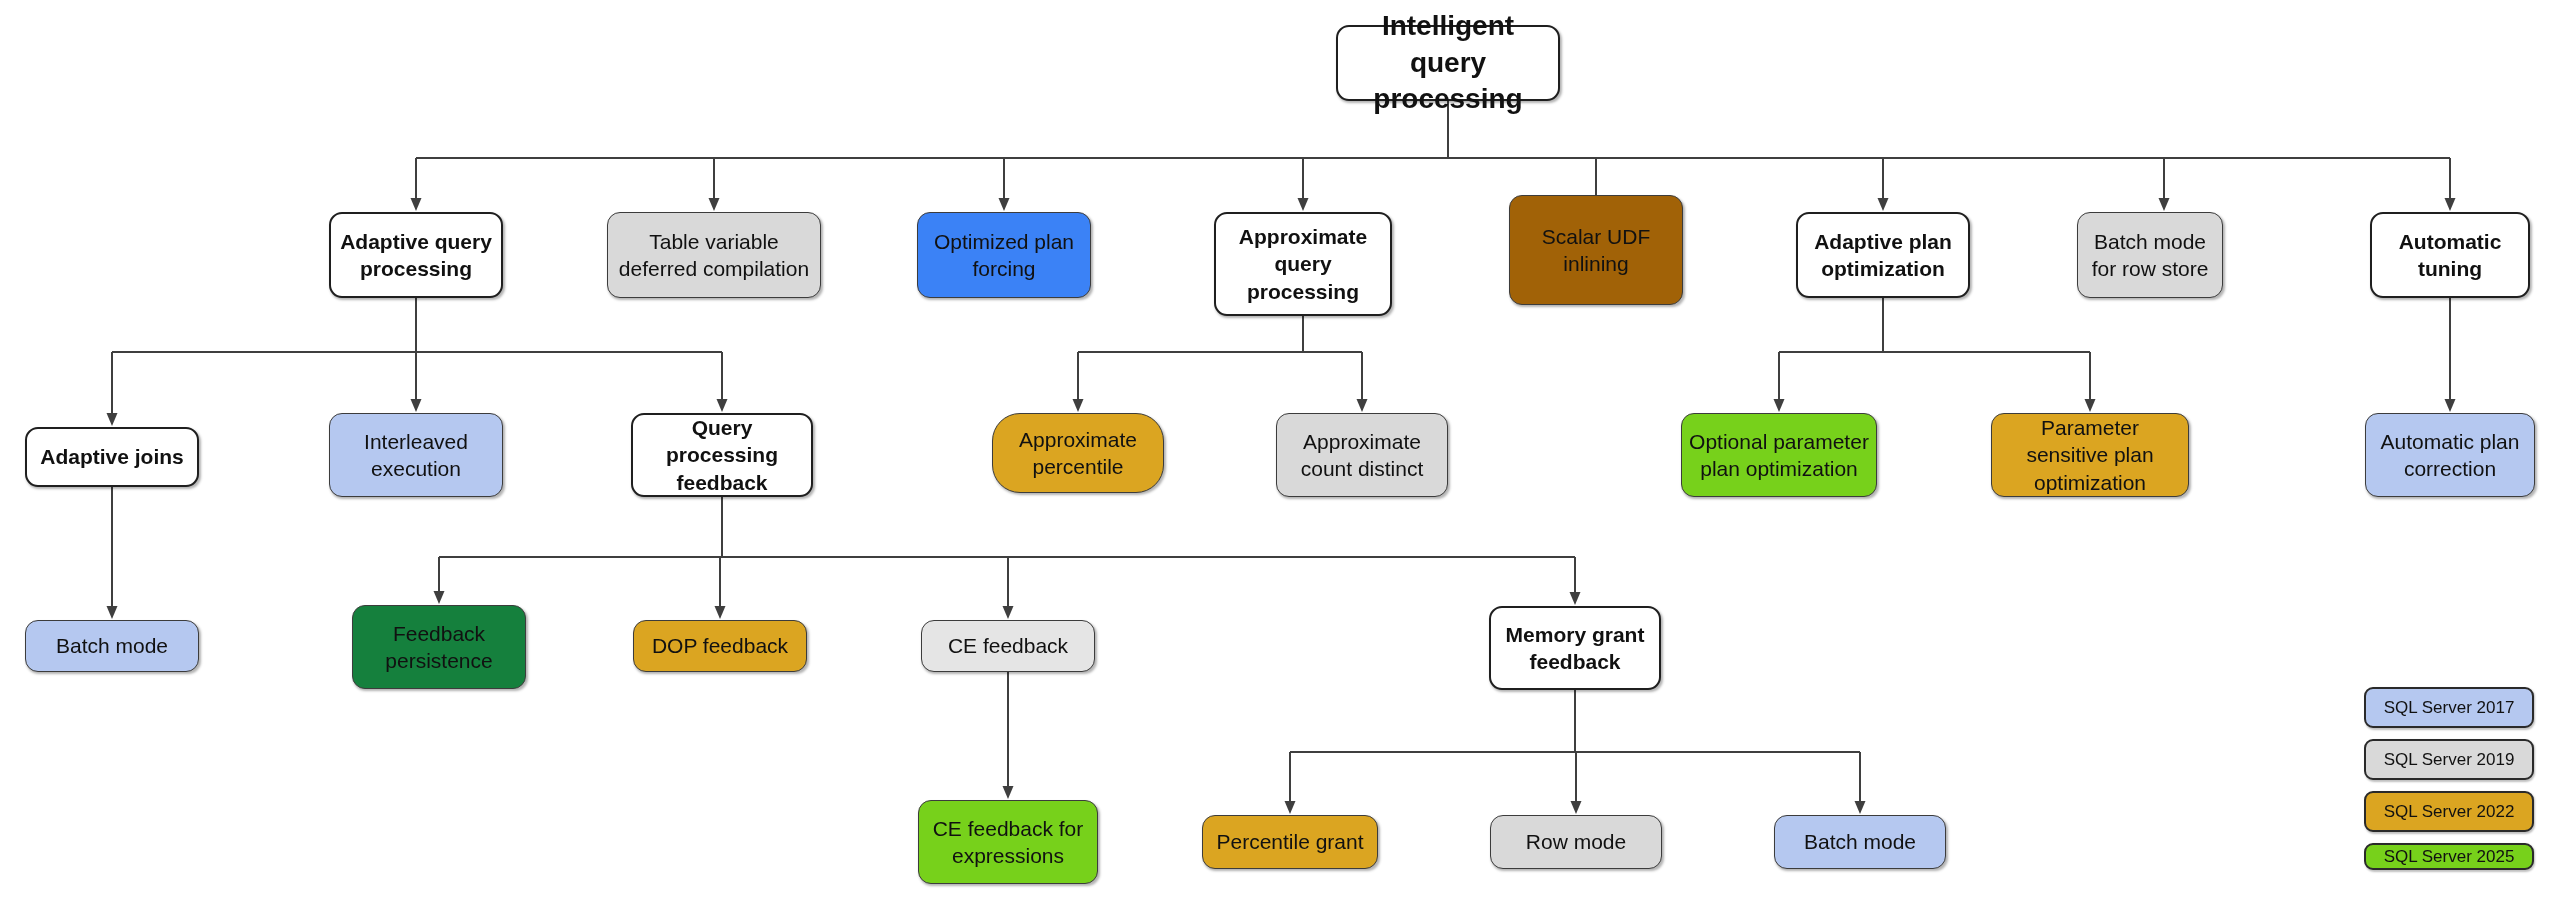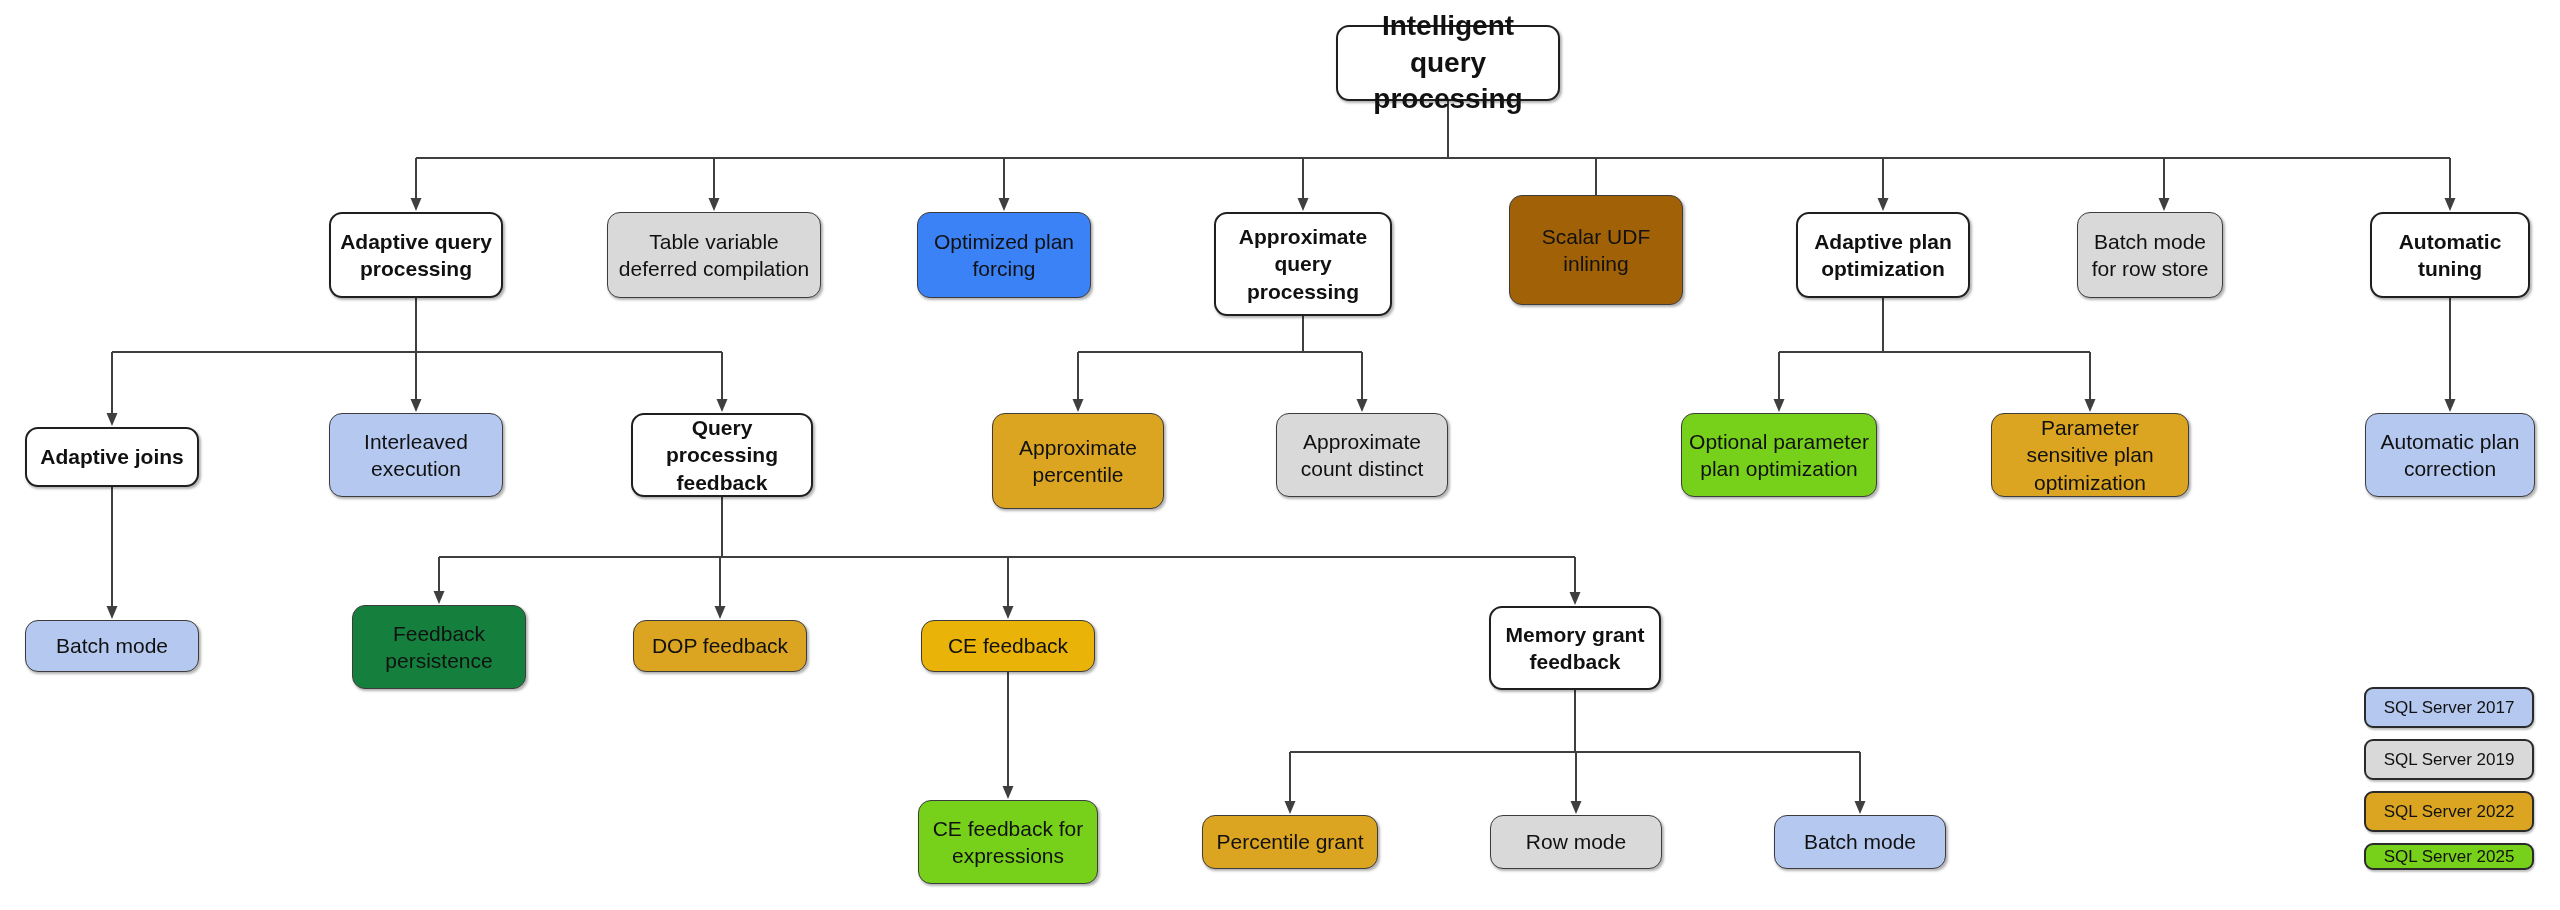--- a/index.html
+++ b/index.html
@@ -127,29 +127,29 @@
       <div class="node" style="left: 607px; top: 212px; width: 214px; height: 86px; background: rgb(217, 217, 217);">Table variable deferred compilation</div>
       <div class="node" style="left: 917px; top: 212px; width: 174px; height: 86px; background: #3b82f6;">Optimized plan forcing</div>
       <div class="node bold" style="left: 1214px; top: 212px; width: 178px; height: 104px; background: rgb(255, 255, 255);">Approximate query processing</div>
       <div class="node" style="left: 1509px; top: 195px; width: 174px; height: 110px; background: #a16207;">Scalar UDF inlining</div>
       <div class="node bold" style="left: 1796px; top: 212px; width: 174px; height: 86px; background: rgb(255, 255, 255);">Adaptive plan optimization</div>
       <div class="node" style="left: 2077px; top: 212px; width: 146px; height: 86px; background: rgb(217, 217, 217);">Batch mode for row store</div>
       <div class="node bold" style="left: 2370px; top: 212px; width: 160px; height: 86px; background: rgb(255, 255, 255);">Automatic tuning</div>
       <div class="node bold" style="left: 25px; top: 427px; width: 174px; height: 60px; background: rgb(255, 255, 255);">Adaptive joins</div>
       <div class="node" style="left: 329px; top: 413px; width: 174px; height: 84px; background: rgb(181, 200, 240);">Interleaved execution</div>
       <div class="node bold" style="left: 631px; top: 413px; width: 182px; height: 84px; background: rgb(255, 255, 255);">Query processing feedback</div>
-      <div class="node" style="left: 992px; top: 413px; width: 172px; height: 96px; background: rgb(219, 165, 33);">Approximate percentile</div>
+      <div class="node" style="left: 992px; top: 413px; width: 172px; height: 80px; background: rgb(219, 165, 33); border-radius: 28px;">Approximate percentile</div>
       <div class="node" style="left: 1276px; top: 413px; width: 172px; height: 84px; background: rgb(217, 217, 217);">Approximate count distinct</div>
       <div class="node" style="left: 1681px; top: 413px; width: 196px; height: 84px; background: rgb(119, 209, 27);">Optional parameter plan optimization</div>
       <div class="node" style="left: 1991px; top: 413px; width: 198px; height: 84px; background: rgb(219, 165, 33);">Parameter sensitive plan optimization</div>
       <div class="node" style="left: 2365px; top: 413px; width: 170px; height: 84px; background: rgb(181, 200, 240);">Automatic plan correction</div>
       <div class="node" style="left: 25px; top: 620px; width: 174px; height: 52px; background: rgb(181, 200, 240);">Batch mode</div>
       <div class="node" style="left: 352px; top: 605px; width: 174px; height: 84px; background: #15803d;">Feedback persistence</div>
       <div class="node" style="left: 633px; top: 620px; width: 174px; height: 52px; background: rgb(219, 165, 33);">DOP feedback</div>
-      <div class="node" style="left: 921px; top: 620px; width: 174px; height: 52px; background: #eab308;">CE feedback</div>
+      <div class="node" style="left: 921px; top: 620px; width: 174px; height: 52px; background: #e5e5e5;">CE feedback</div>
       <div class="node bold" style="left: 1489px; top: 606px; width: 172px; height: 84px; background: rgb(255, 255, 255);">Memory grant feedback</div>
       <div class="node" style="left: 918px; top: 800px; width: 180px; height: 84px; background: rgb(119, 209, 27);">CE feedback for expressions</div>
       <div class="node" style="left: 1202px; top: 815px; width: 176px; height: 54px; background: rgb(219, 165, 33);">Percentile grant</div>
       <div class="node" style="left: 1490px; top: 815px; width: 172px; height: 54px; background: rgb(217, 217, 217);">Row mode</div>
       <div class="node" style="left: 1774px; top: 815px; width: 172px; height: 54px; background: rgb(181, 200, 240);">Batch mode</div>
     </div>
   <div id="legend-layer">
       <div class="legend-item" style="left: 2364px; top: 687px; width: 170px; height: 41px; background: rgb(181, 200, 240);">SQL Server 2017</div>
       <div class="legend-item" style="left: 2364px; top: 739px; width: 170px; height: 41px; background: rgb(217, 217, 217);">SQL Server 2019</div>
       <div class="legend-item" style="left: 2364px; top: 791px; width: 170px; height: 41px; background: rgb(219, 165, 33);">SQL Server 2022</div>

